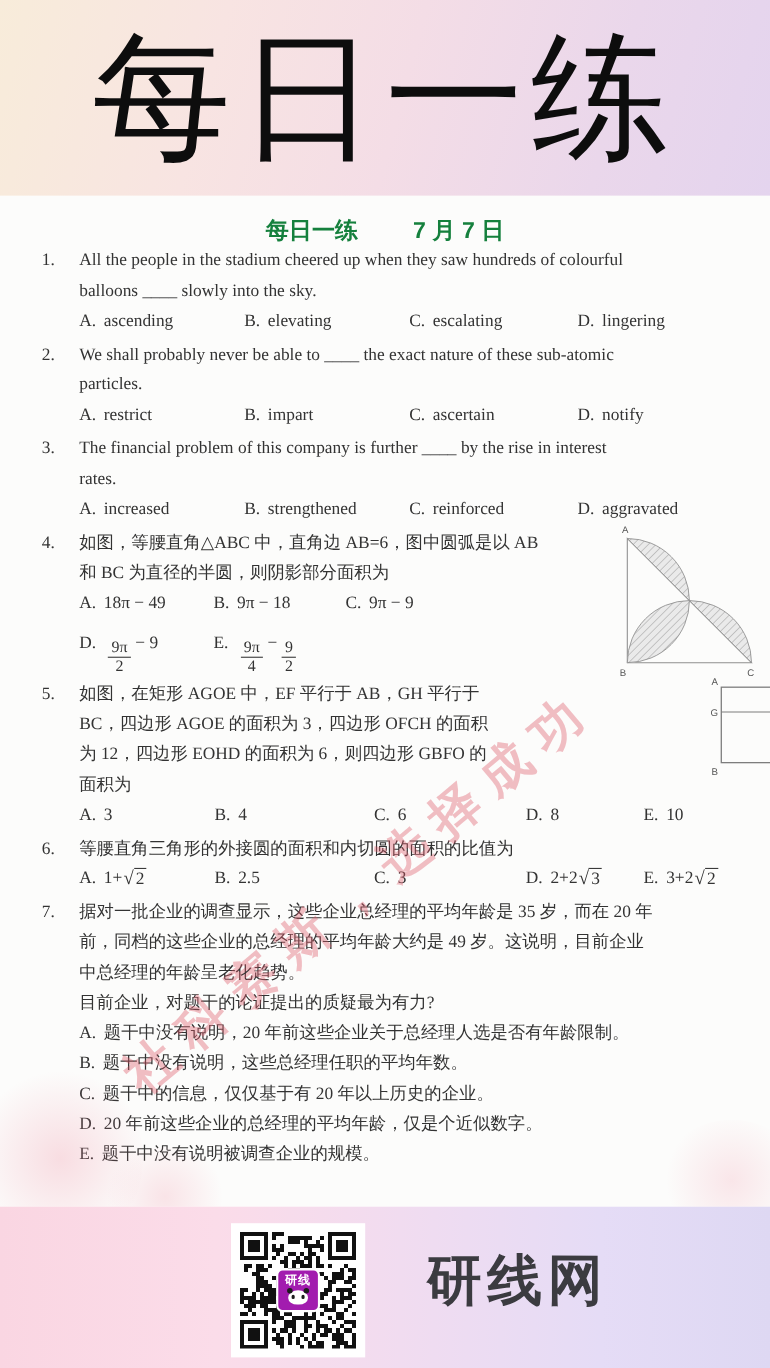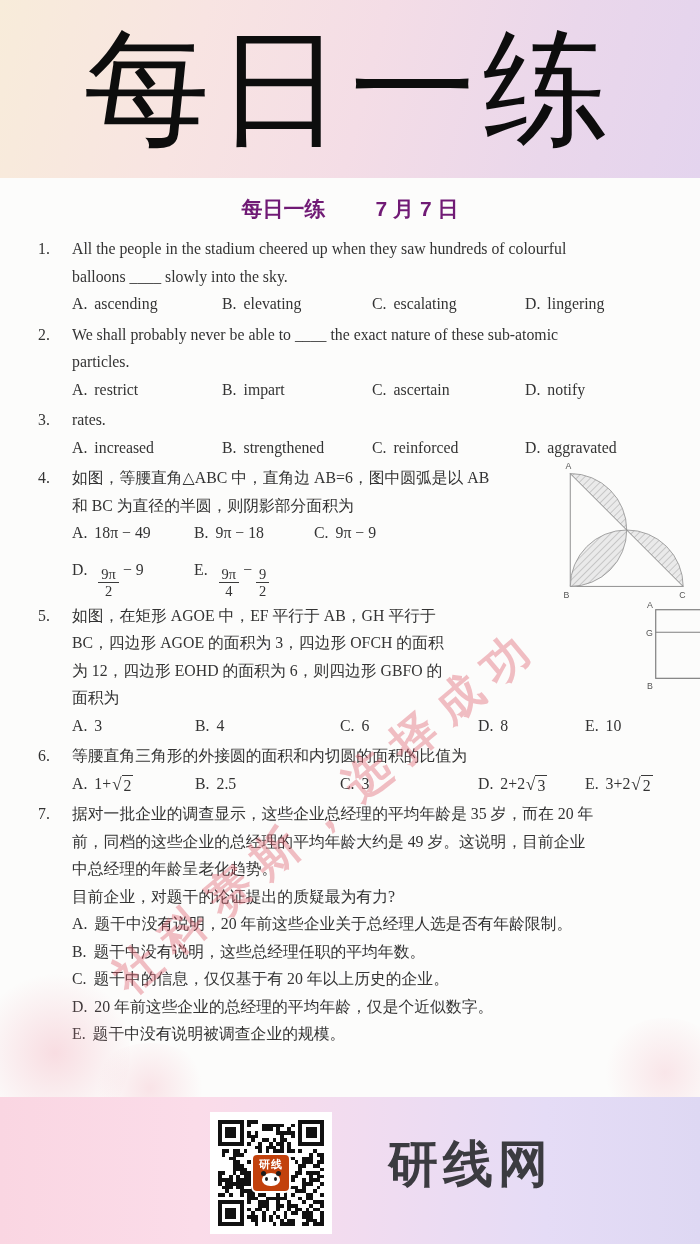--- a/index.html
+++ b/index.html
@@ -8,22 +8,22 @@
 
   
   .top-banner{position:absolute;left:0;top:0;width:700px;height:178px;
     background:linear-gradient(105deg,#f8ecda 0%,#f8e4e2 28%,#f4dde6 52%,#ead7eb 78%,#e4d4ee 100%);
     display:flex;align-items:center;justify-content:center;}
   .banner-title{font-size:126px;line-height:1;color:#0d0d0d;letter-spacing:7px;
     font-family:"DejaVu Serif","Liberation Serif",serif;}
 
   
   .doc{position:absolute;left:0;top:178px;width:700px;height:919px;background:#fcfcfb;overflow:hidden;}
-  .doc-header{padding-top:17px;margin-bottom:12px;text-align:center;
-    font-family:"Liberation Sans","DejaVu Sans",sans-serif;font-weight:700;font-size:21px;color:#701a75;}
+  .doc-header{padding-top:17px;text-align:center;
+    font-family:"Liberation Sans","DejaVu Sans",sans-serif;font-weight:700;font-size:21px;color:#15803d;}
   .doc-header .doc-date{margin-left:50px;}
 
   #questions{position:relative;}
   .question{display:flex;padding:0 28px 0 38px;margin-bottom:3px;font-size:15.8px;line-height:27.5px;}
   .qnum{width:34px;flex:none;}
   .qbody{flex:1;position:relative;}
   .qline{white-space:nowrap;}
   .optrow{display:flex;align-items:baseline;}
   .optrow.tall{margin:9px 0 4px;}
   .opt{display:inline-flex;align-items:baseline;white-space:nowrap;flex:none;}
@@ -53,21 +53,21 @@
   .s2{left:90px;top:865px;width:120px;height:90px;background:radial-gradient(circle,rgba(238,140,160,.22),rgba(238,140,160,0) 70%);}
   .s3{left:600px;top:840px;width:130px;height:110px;background:radial-gradient(circle,rgba(238,140,160,.20),rgba(238,140,160,0) 70%);}
 
   
   .footer-banner{position:absolute;left:0;top:1097px;width:700px;height:147px;
     background:linear-gradient(90deg,#fad6e2 0%,#fbdce9 28%,#f1dcf0 52%,#e5dcf6 78%,#ded8f3 100%);}
   .qr-box{position:absolute;left:210px;top:15px;width:122px;height:122px;background:#fff;
     display:flex;align-items:center;justify-content:center;}
   .qr-box svg{width:106px;height:106px;}
   .qr-logo{position:absolute;left:50%;top:50%;transform:translate(-50%,-50%);
-    width:36px;height:36px;background:#c2410c;border-radius:6px;border:2px solid #fff;
+    width:36px;height:36px;background:#a21caf;border-radius:6px;border:2px solid #fff;
     display:flex;flex-direction:column;align-items:center;justify-content:flex-start;}
   .qr-logo-text{font-family:"Liberation Sans",sans-serif;font-size:11px;font-weight:700;color:#fff;
     line-height:1;margin-top:4px;letter-spacing:1px;}
   .panda{position:relative;width:18px;height:13px;background:#fff;border-radius:50% 50% 46% 46%;margin-top:3px;}
   .panda:before,.panda:after{content:"";position:absolute;top:-2px;width:5px;height:5px;border-radius:50%;background:#1c1c1c;}
   .panda:before{left:-1px;} .panda:after{right:-1px;}
   .panda .eyes{position:absolute;left:3px;top:4px;width:3px;height:4px;border-radius:50%;background:#1c1c1c;
     box-shadow:9px 0 0 #1c1c1c;}
   .site-name{position:absolute;left:388px;top:34px;font-family:"Liberation Sans","DejaVu Sans",sans-serif;
     font-weight:700;font-size:50px;color:#3b3b40;letter-spacing:5px;}
@@ -133,20 +133,21 @@
               <span class="opt">
                 <span class="lab">D.</span>
                 <span>notify</span>
               </span>
             </div>
           </div>
         </div>
         <div class="question">
           <span class="qnum">3.</span>
           <div class="qbody">
+            <div class="qline">The financial problem of this company is further ____ by the rise in interest</div>
             <div class="qline">rates.</div>
             <div class="optrow">
               <span class="opt" style="width: 150px;">
                 <span class="lab">A.</span>
                 <span>increased</span>
               </span>
               <span class="opt" style="width: 150px;">
                 <span class="lab">B.</span>
                 <span>strengthened</span>
               </span>

